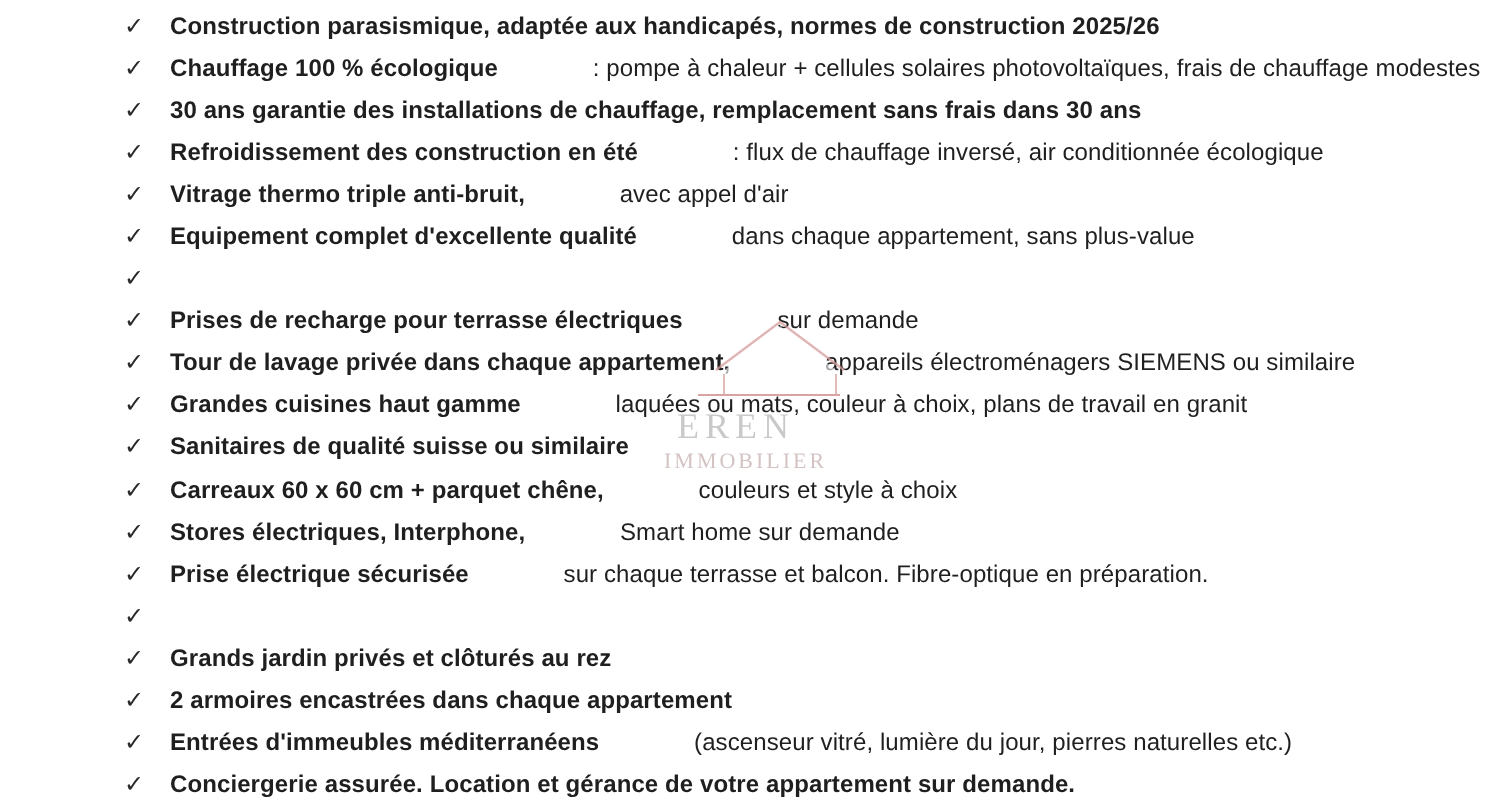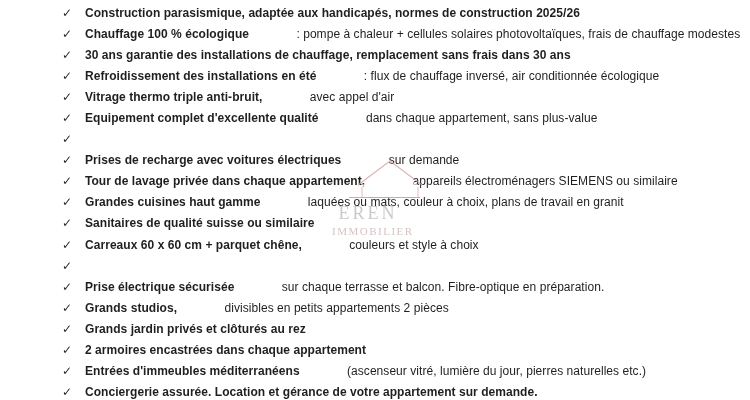--- a/index.html
+++ b/index.html
@@ -106,40 +106,40 @@
     <span class="txt"><span class="b">Chauffage 100 % écologique</span><span class="r"> : pompe à chaleur + cellules solaires photovoltaïques, frais de chauffage modestes</span></span>
   </div>
 
   <div class="row">
     <span class="check">✓</span>
     <span class="txt"><span class="b">30 ans garantie des installations de chauffage, remplacement sans frais dans 30 ans</span><span class="r"></span></span>
   </div>
 
   <div class="row">
     <span class="check">✓</span>
-    <span class="txt"><span class="b">Refroidissement des installations en été</span><span class="r"> : flux de chauffage inversé, air conditionnée écologique</span></span>
+    <span class="txt"><span class="b">Refroidissement des construction en été</span><span class="r"> : flux de chauffage inversé, air conditionnée écologique</span></span>
   </div>
 
   <div class="row">
     <span class="check">✓</span>
     <span class="txt"><span class="b">Vitrage thermo triple anti-bruit,</span><span class="r"> avec appel d'air</span></span>
   </div>
 
   <div class="row">
     <span class="check">✓</span>
     <span class="txt"><span class="b">Equipement complet d'excellente qualité</span><span class="r"> dans chaque appartement, sans plus-value</span></span>
   </div>
 
   <div class="row">
     <span class="check">✓</span>
   </div>
 
   <div class="row">
     <span class="check">✓</span>
-    <span class="txt"><span class="b">Prises de recharge avec voitures électriques</span><span class="r"> sur demande</span></span>
+    <span class="txt"><span class="b">Prises de recharge pour terrasse électriques</span><span class="r"> sur demande</span></span>
   </div>
 
   <div class="row">
     <span class="check">✓</span>
     <span class="txt"><span class="b">Tour de lavage privée dans chaque appartement,</span><span class="r"> appareils électroménagers SIEMENS ou similaire</span></span>
   </div>
 
   <div class="row">
     <span class="check">✓</span>
     <span class="txt"><span class="b">Grandes cuisines haut gamme</span><span class="r"> laquées ou mats, couleur à choix, plans de travail en granit</span></span>
@@ -150,30 +150,30 @@
     <span class="txt"><span class="b">Sanitaires de qualité suisse ou similaire</span><span class="r"></span></span>
   </div>
 
   <div class="row">
     <span class="check">✓</span>
     <span class="txt"><span class="b">Carreaux 60 x 60 cm + parquet chêne,</span><span class="r"> couleurs et style à choix</span></span>
   </div>
 
   <div class="row">
     <span class="check">✓</span>
+    <span class="txt"><span class="b">Stores électriques, Interphone,</span><span class="r"> Smart home sur demande</span></span>
   </div>
 
   <div class="row">
     <span class="check">✓</span>
     <span class="txt"><span class="b">Prise électrique sécurisée</span><span class="r"> sur chaque terrasse et balcon. Fibre-optique en préparation.</span></span>
   </div>
 
   <div class="row">
     <span class="check">✓</span>
-    <span class="txt"><span class="b">Grands studios,</span><span class="r"> divisibles en petits appartements 2 pièces</span></span>
   </div>
 
   <div class="row">
     <span class="check">✓</span>
     <span class="txt"><span class="b">Grands jardin privés et clôturés au rez</span><span class="r"></span></span>
   </div>
 
   <div class="row">
     <span class="check">✓</span>
     <span class="txt"><span class="b">2 armoires encastrées dans chaque appartement</span><span class="r"></span></span>

